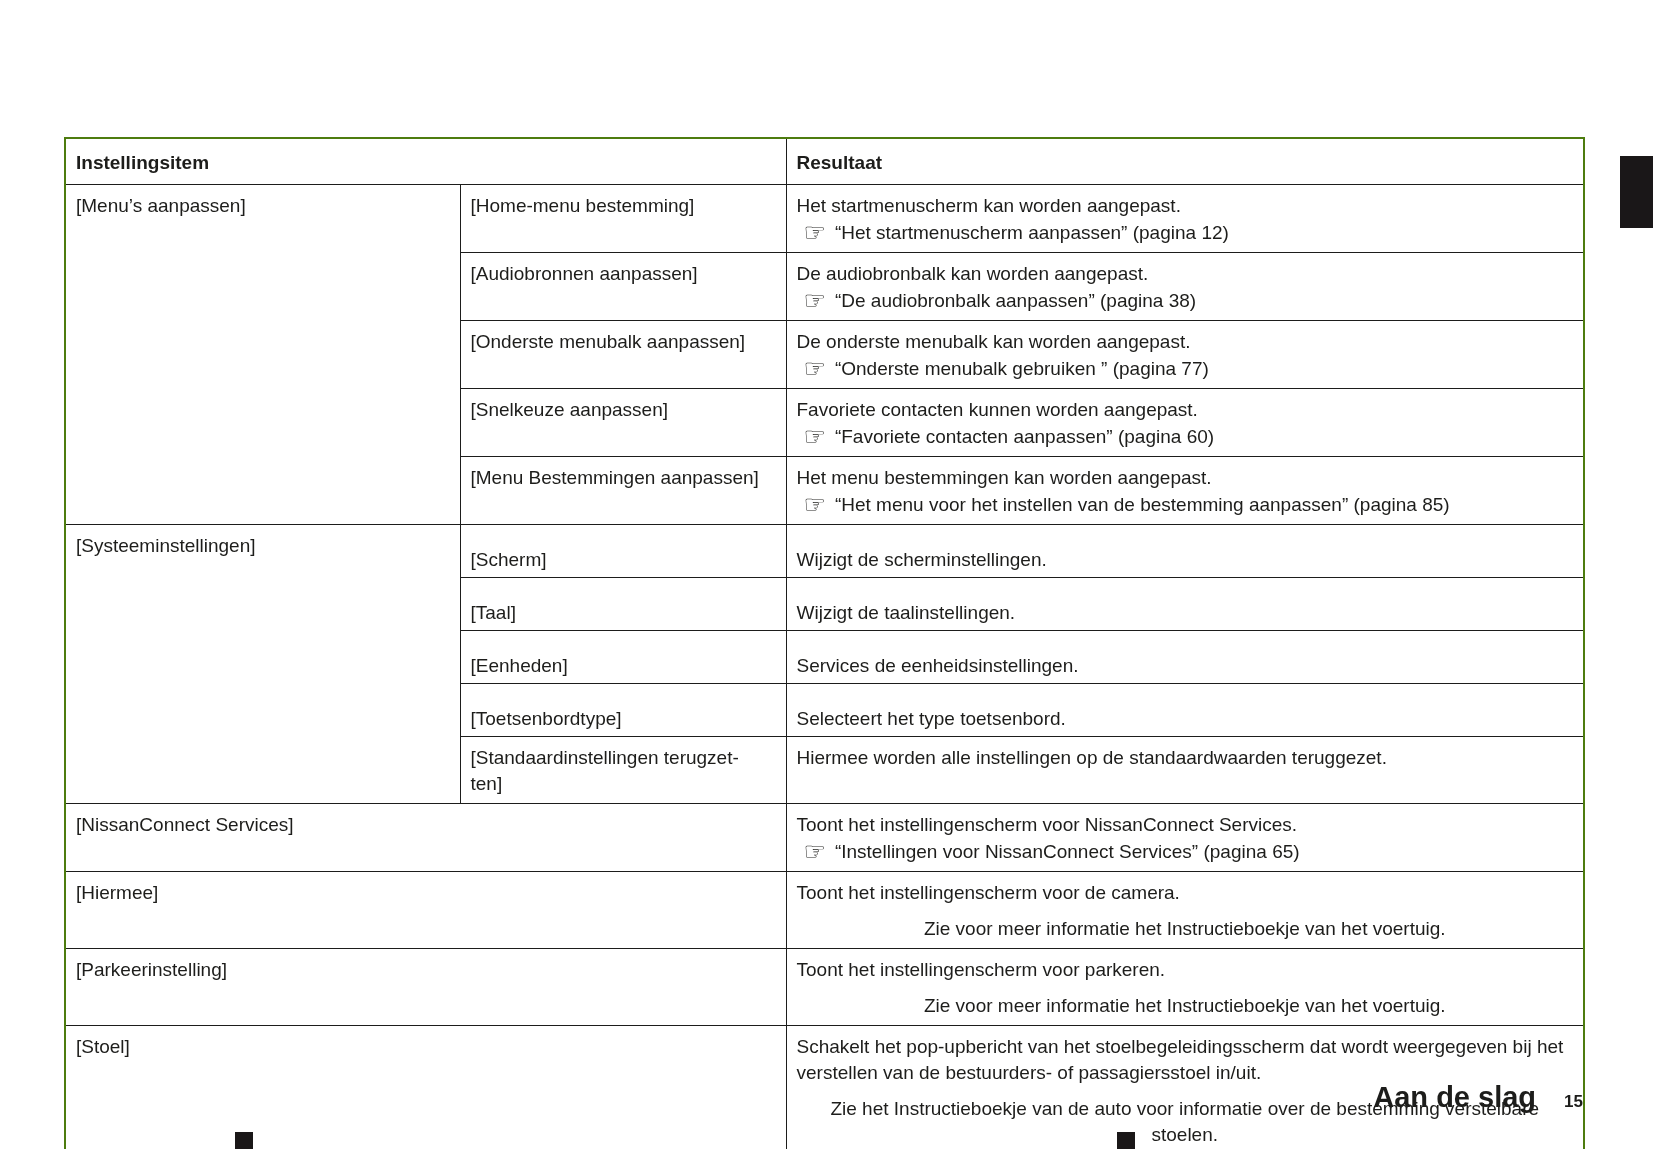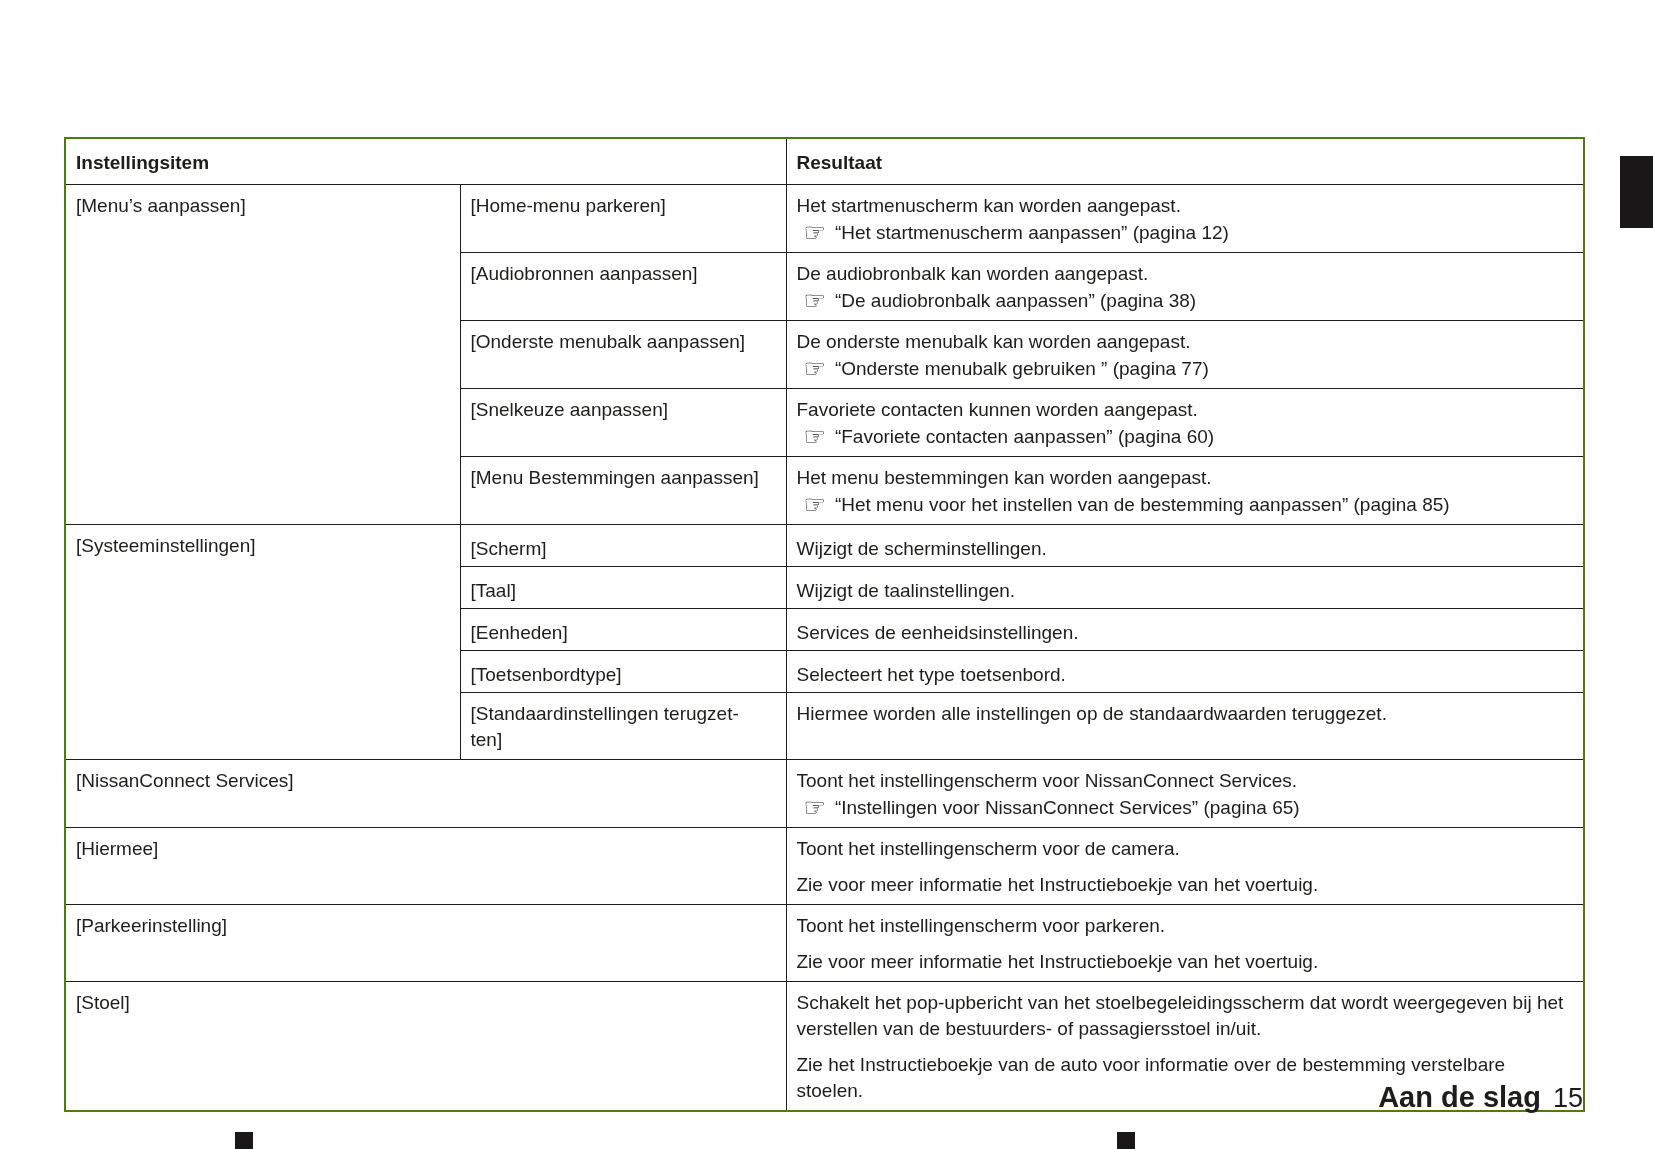--- a/index.html
+++ b/index.html
@@ -43,50 +43,50 @@
   }
   tr.rh-46 { height: 46px; }
   tr.rh-58 { height: 58px; }
   tr.rh-64 { height: 64px; }
   tr.rh-36 { height: 36px; }
   tr.rh-67 { height: 67px; }
   tr.rh-63 { height: 63px; }
   tr.rh-69 { height: 69px; }
   tr.rh-66 { height: 66px; }
   tr.rh-112 { height: 112px; }
-  .doc-table td.single-line { padding-top: 11px; padding-bottom: 4px; }
+  .doc-table td.single-line { padding-top: 22px; padding-bottom: 4px; }
   .ref-line {
     display: flex;
     align-items: flex-start;
     gap: 9px;
     margin-left: 7px;
     margin-top: 1px;
   }
   .pointer-icon {
     font-family: "DejaVu Sans", sans-serif;
     font-size: 25px;
     line-height: 25px;
     flex: 0 0 auto;
   }
-  .para2 { margin-top: 10px; }
+  .para2 { margin-top: 10px; text-align: center; }
   .item-wrap span { display: block; }
   .footer {
     position: absolute;
     top: 1081px;
     right: 70px;
     white-space: nowrap;
   }
   .footer .section {
     font-weight: bold;
     font-size: 29px;
   }
   .footer .pagenum {
-    font-size: 27px;
-    margin-left: 12px;
-    font-weight: normal;
+    font-size: 17px;
+    margin-left: 28px;
+    font-weight: bold;
   }
   .edge-tab {
     position: absolute;
     left: 1620px;
     top: 156px;
     width: 33px;
     height: 72px;
     background: #1a1718;
   }
   .reg-square {
@@ -113,21 +113,21 @@
     <thead>
       <tr class="rh-46">
         <th colspan="2">Instellingsitem</th>
         <th>Resultaat</th>
       </tr>
     </thead>
     <tbody>
 
       <tr class="rh-58">
         <td rowspan="5">[Menu’s aanpassen]</td>
-        <td>[Home-menu parkeren]</td>
+        <td>[Home-menu bestemming]</td>
         <td>
           <div class="result-text">Het startmenuscherm kan worden aangepast.</div>
           <div class="ref-line">
             <span class="pointer-icon">☞</span>
             <span>“Het startmenuscherm aanpassen” (pagina 12)</span>
           </div>
         </td>
       </tr>
       <tr class="rh-58">
         <td>[Audiobronnen aanpassen]</td>

